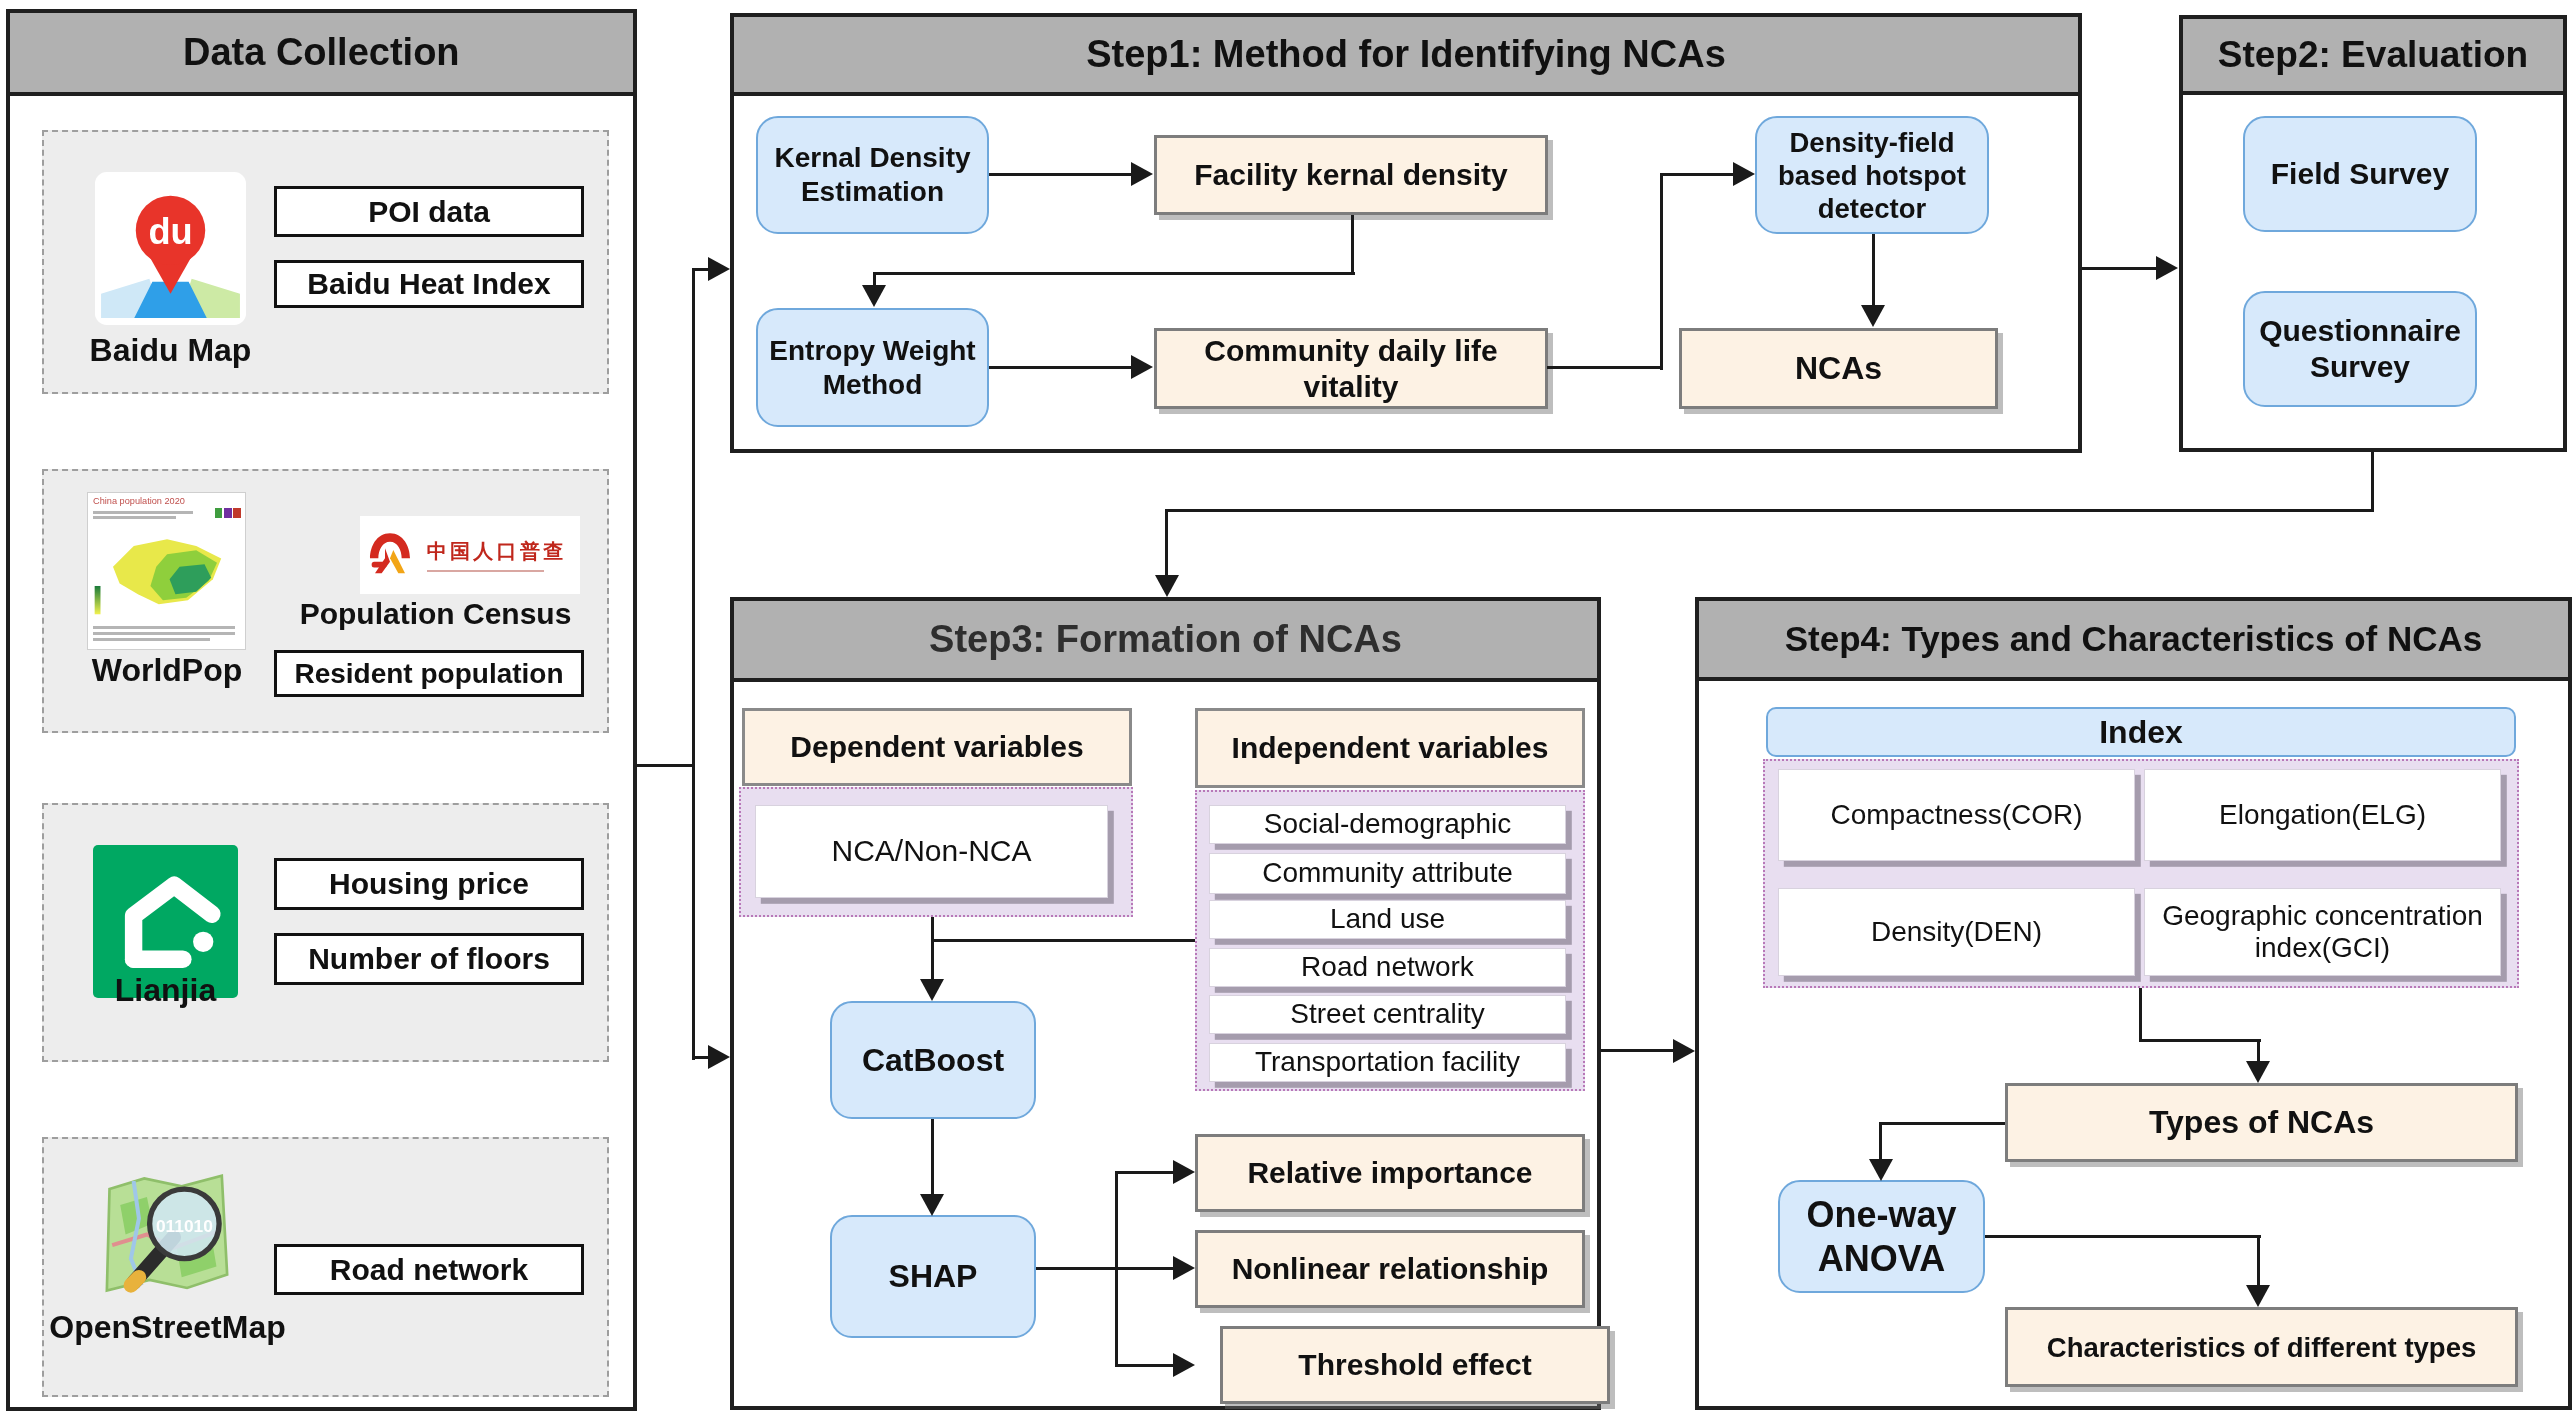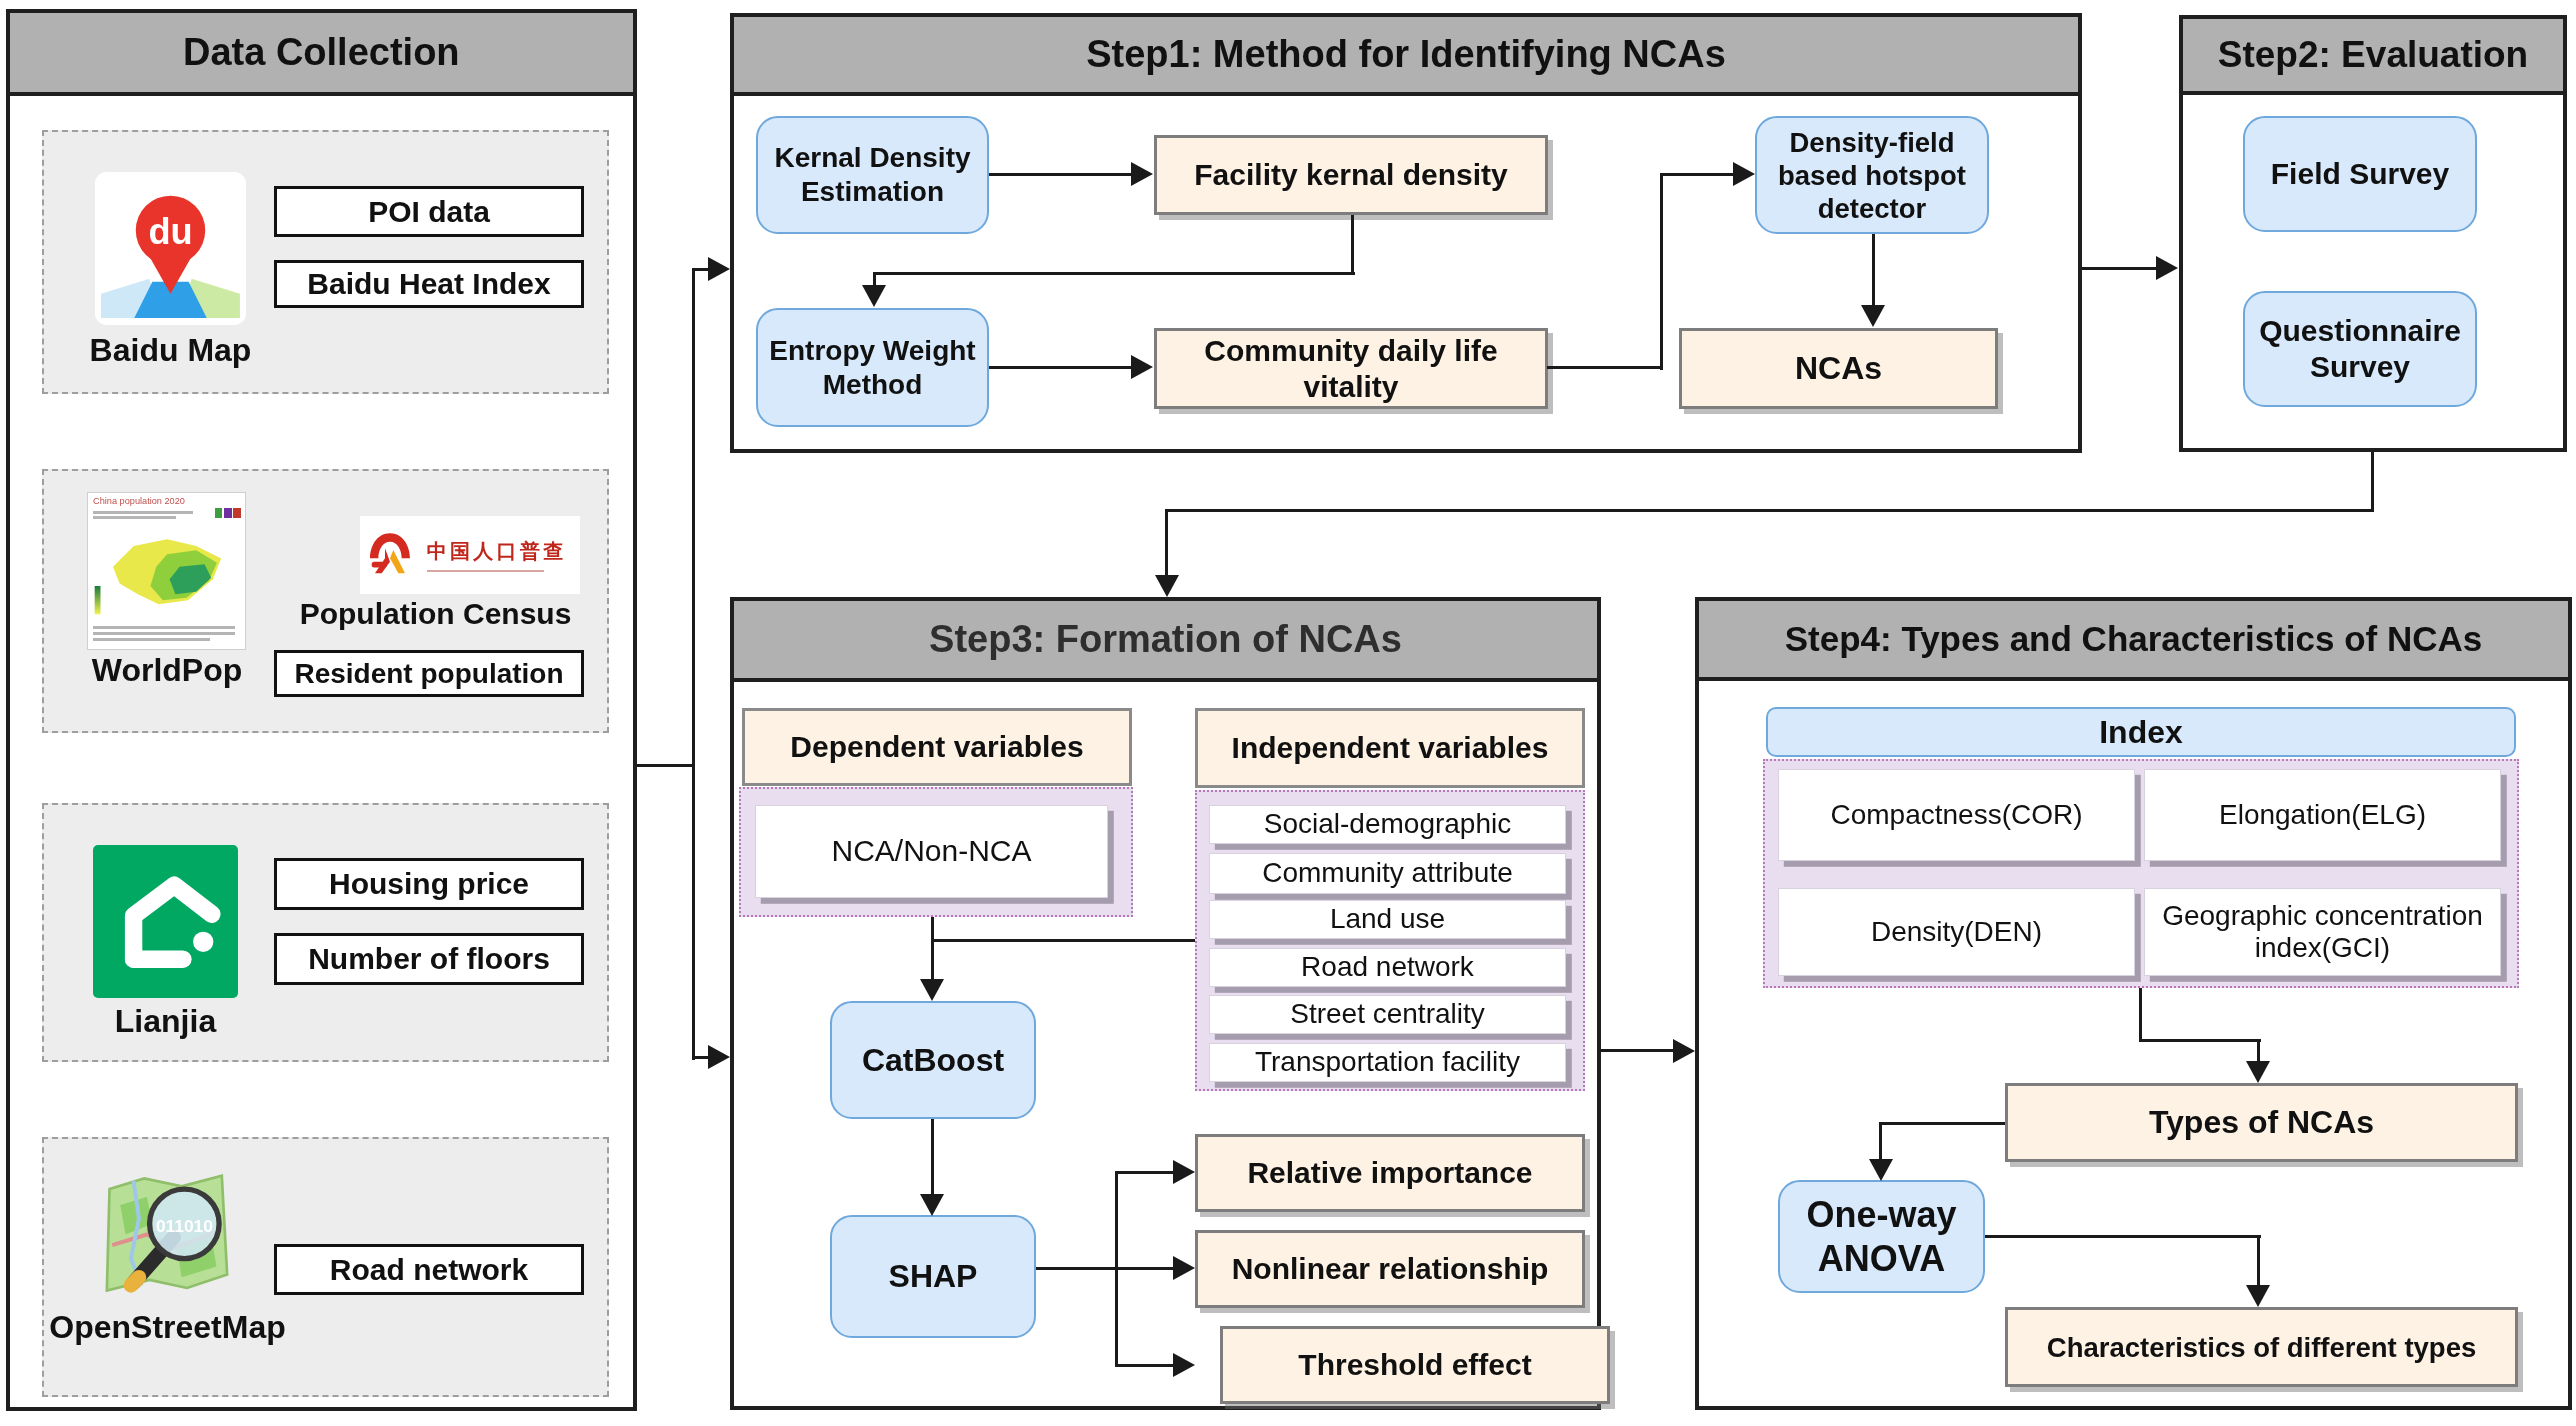--- a/index.html
+++ b/index.html
@@ -103,21 +103,21 @@
   </div>
 
   <div class="dash" style="left:42px;top:803px;width:567px;height:259px;"></div>
   <div style="position:absolute;left:93px;top:845px;width:145px;height:153px;background:#00a862;border-radius:5px;">
     <svg width="145" height="153" viewBox="0 0 100 100">
       <path d="M28 76 L28 46 L56 25 L82 45" fill="none" stroke="#ffffff" stroke-width="12" stroke-linecap="round" stroke-linejoin="round"></path>
       <path d="M28 76 L62 76" fill="none" stroke="#ffffff" stroke-width="12" stroke-linecap="round"></path>
       <circle cx="76" cy="64" r="7" fill="#ffffff"></circle>
     </svg>
   </div>
-  <div class="ilabel" style="left:80px;top:1003px;width:171px;">Lianjia</div>
+  <div class="ilabel" style="left:80px;top:972px;width:171px;">Lianjia</div>
   <div class="wbox" style="left:274px;top:933px;width:310px;height:52px;">
     <span>Number of floors</span>
   </div>
   <div class="wbox" style="left:274px;top:858px;width:310px;height:52px;">
     <span>Housing price</span>
   </div>
 
   <div class="dash" style="left:42px;top:1137px;width:567px;height:260px;"></div>
   <div style="position:absolute;left:93px;top:1165px;width:148px;height:139px;">
     <svg width="148" height="139" viewBox="0 0 110 104">

